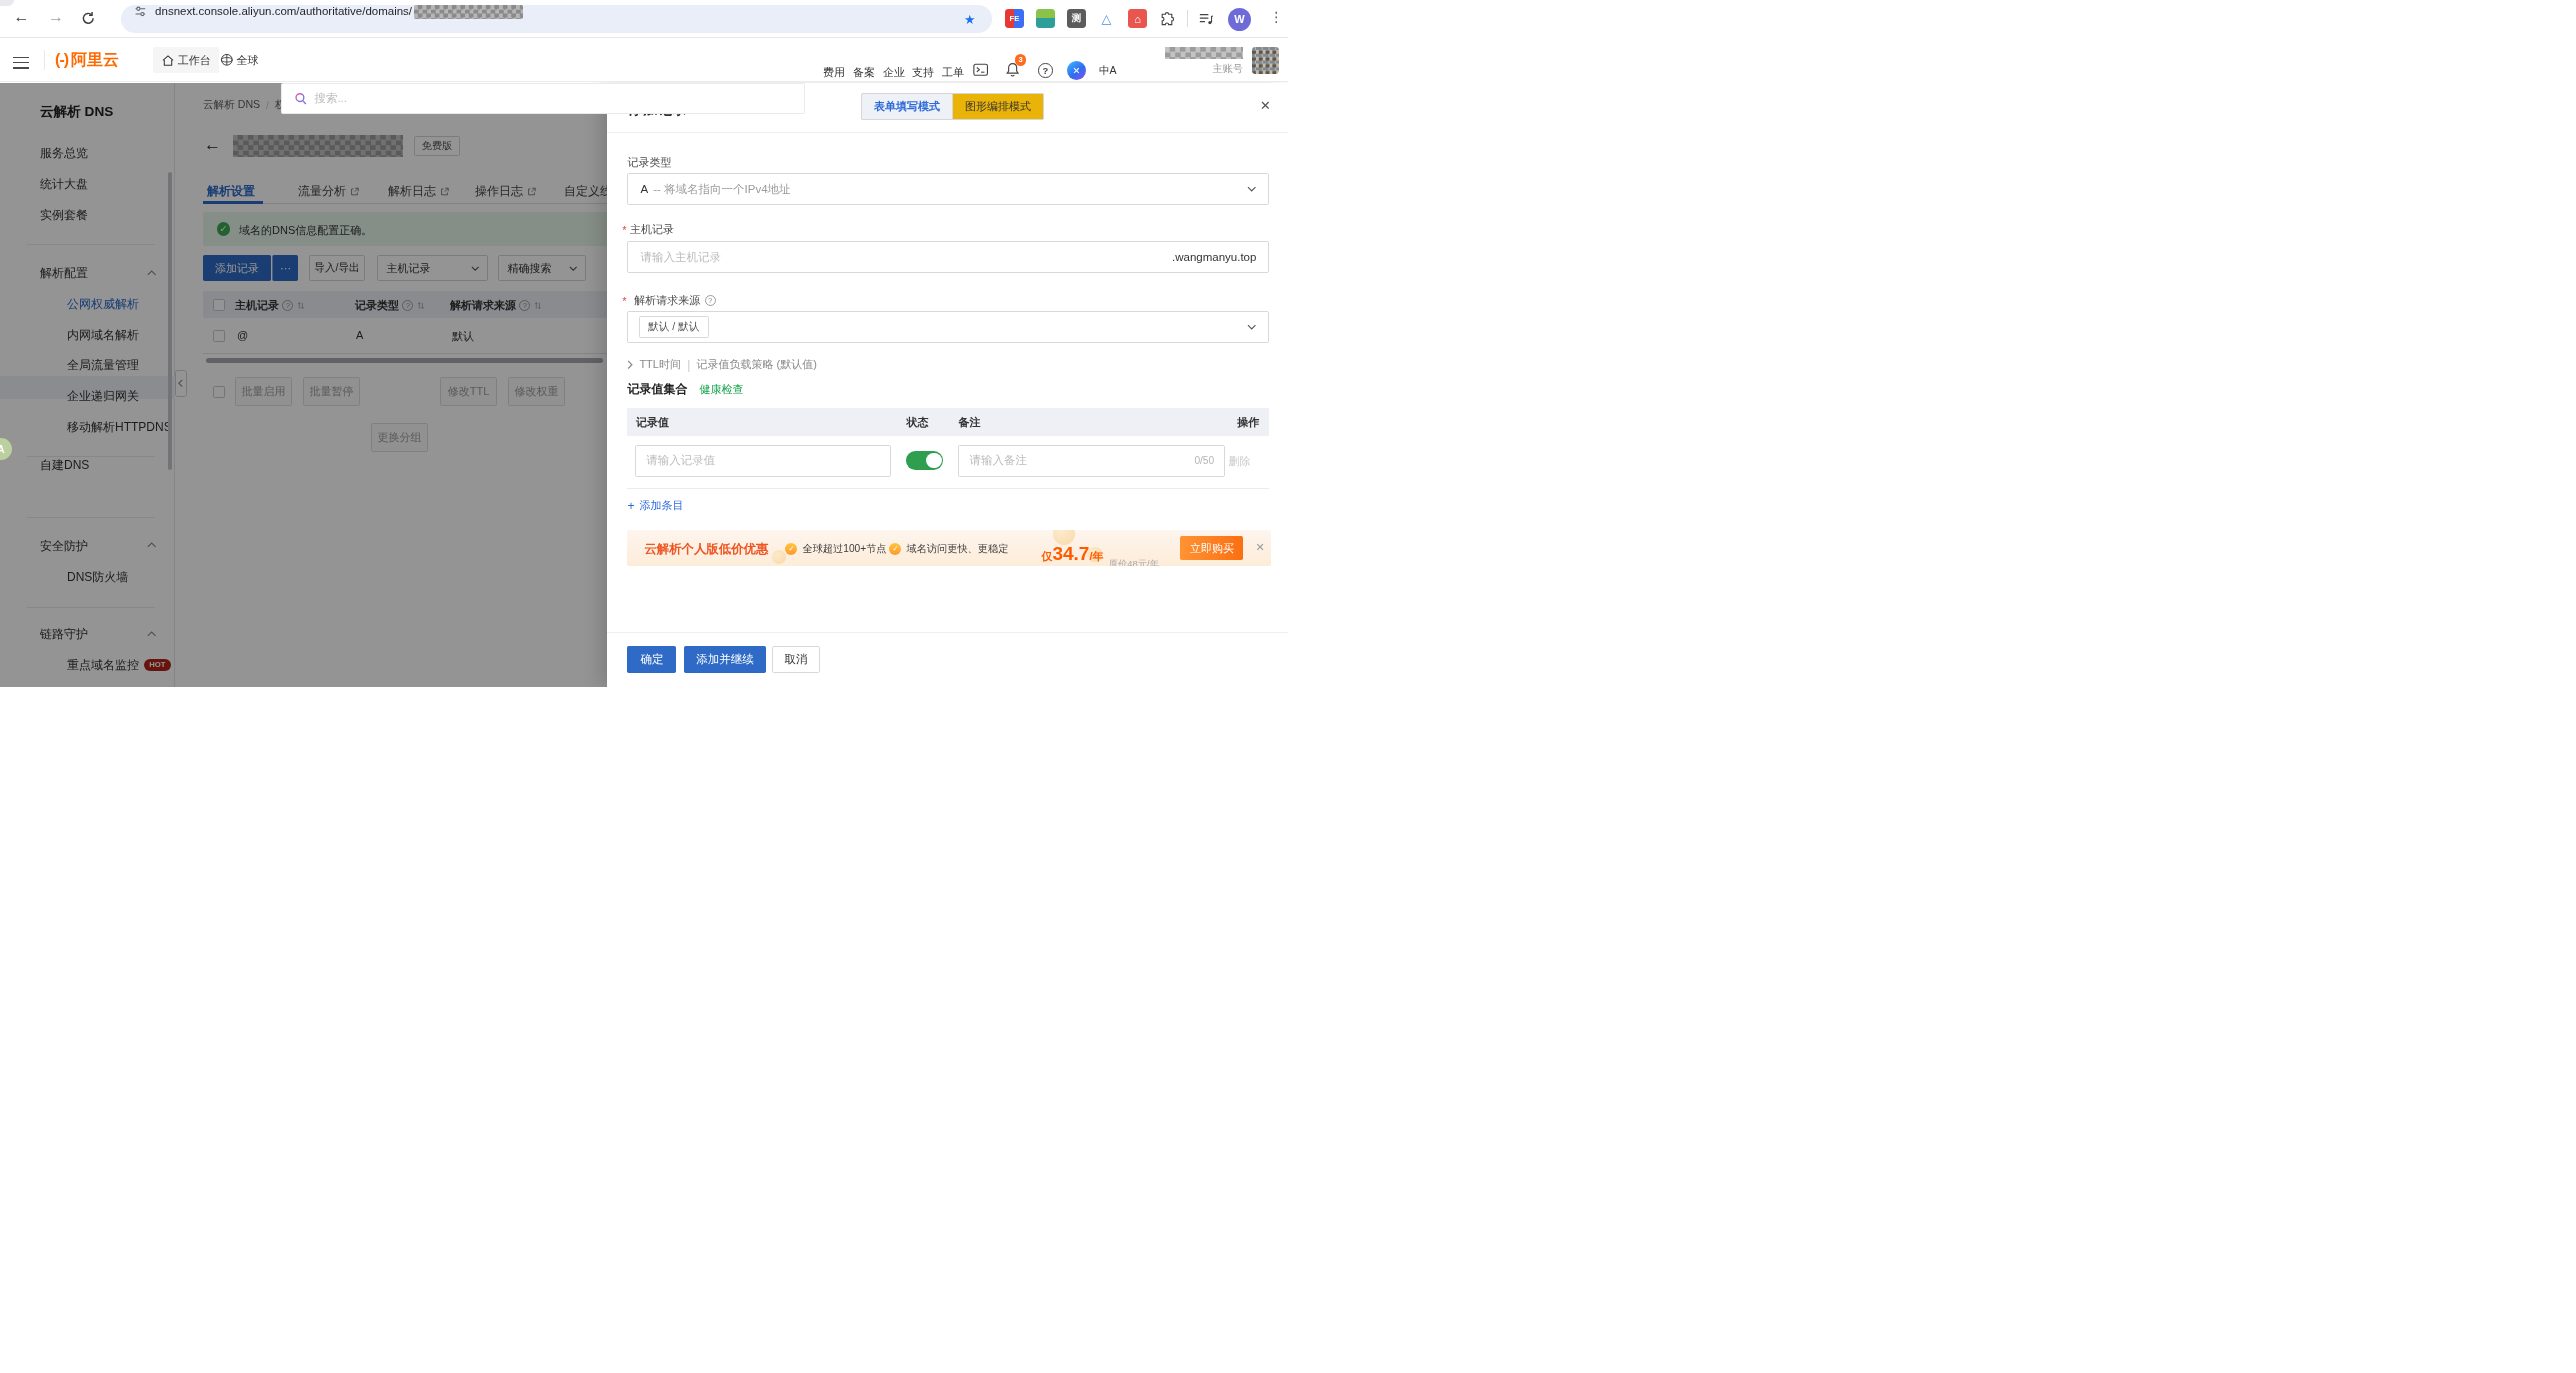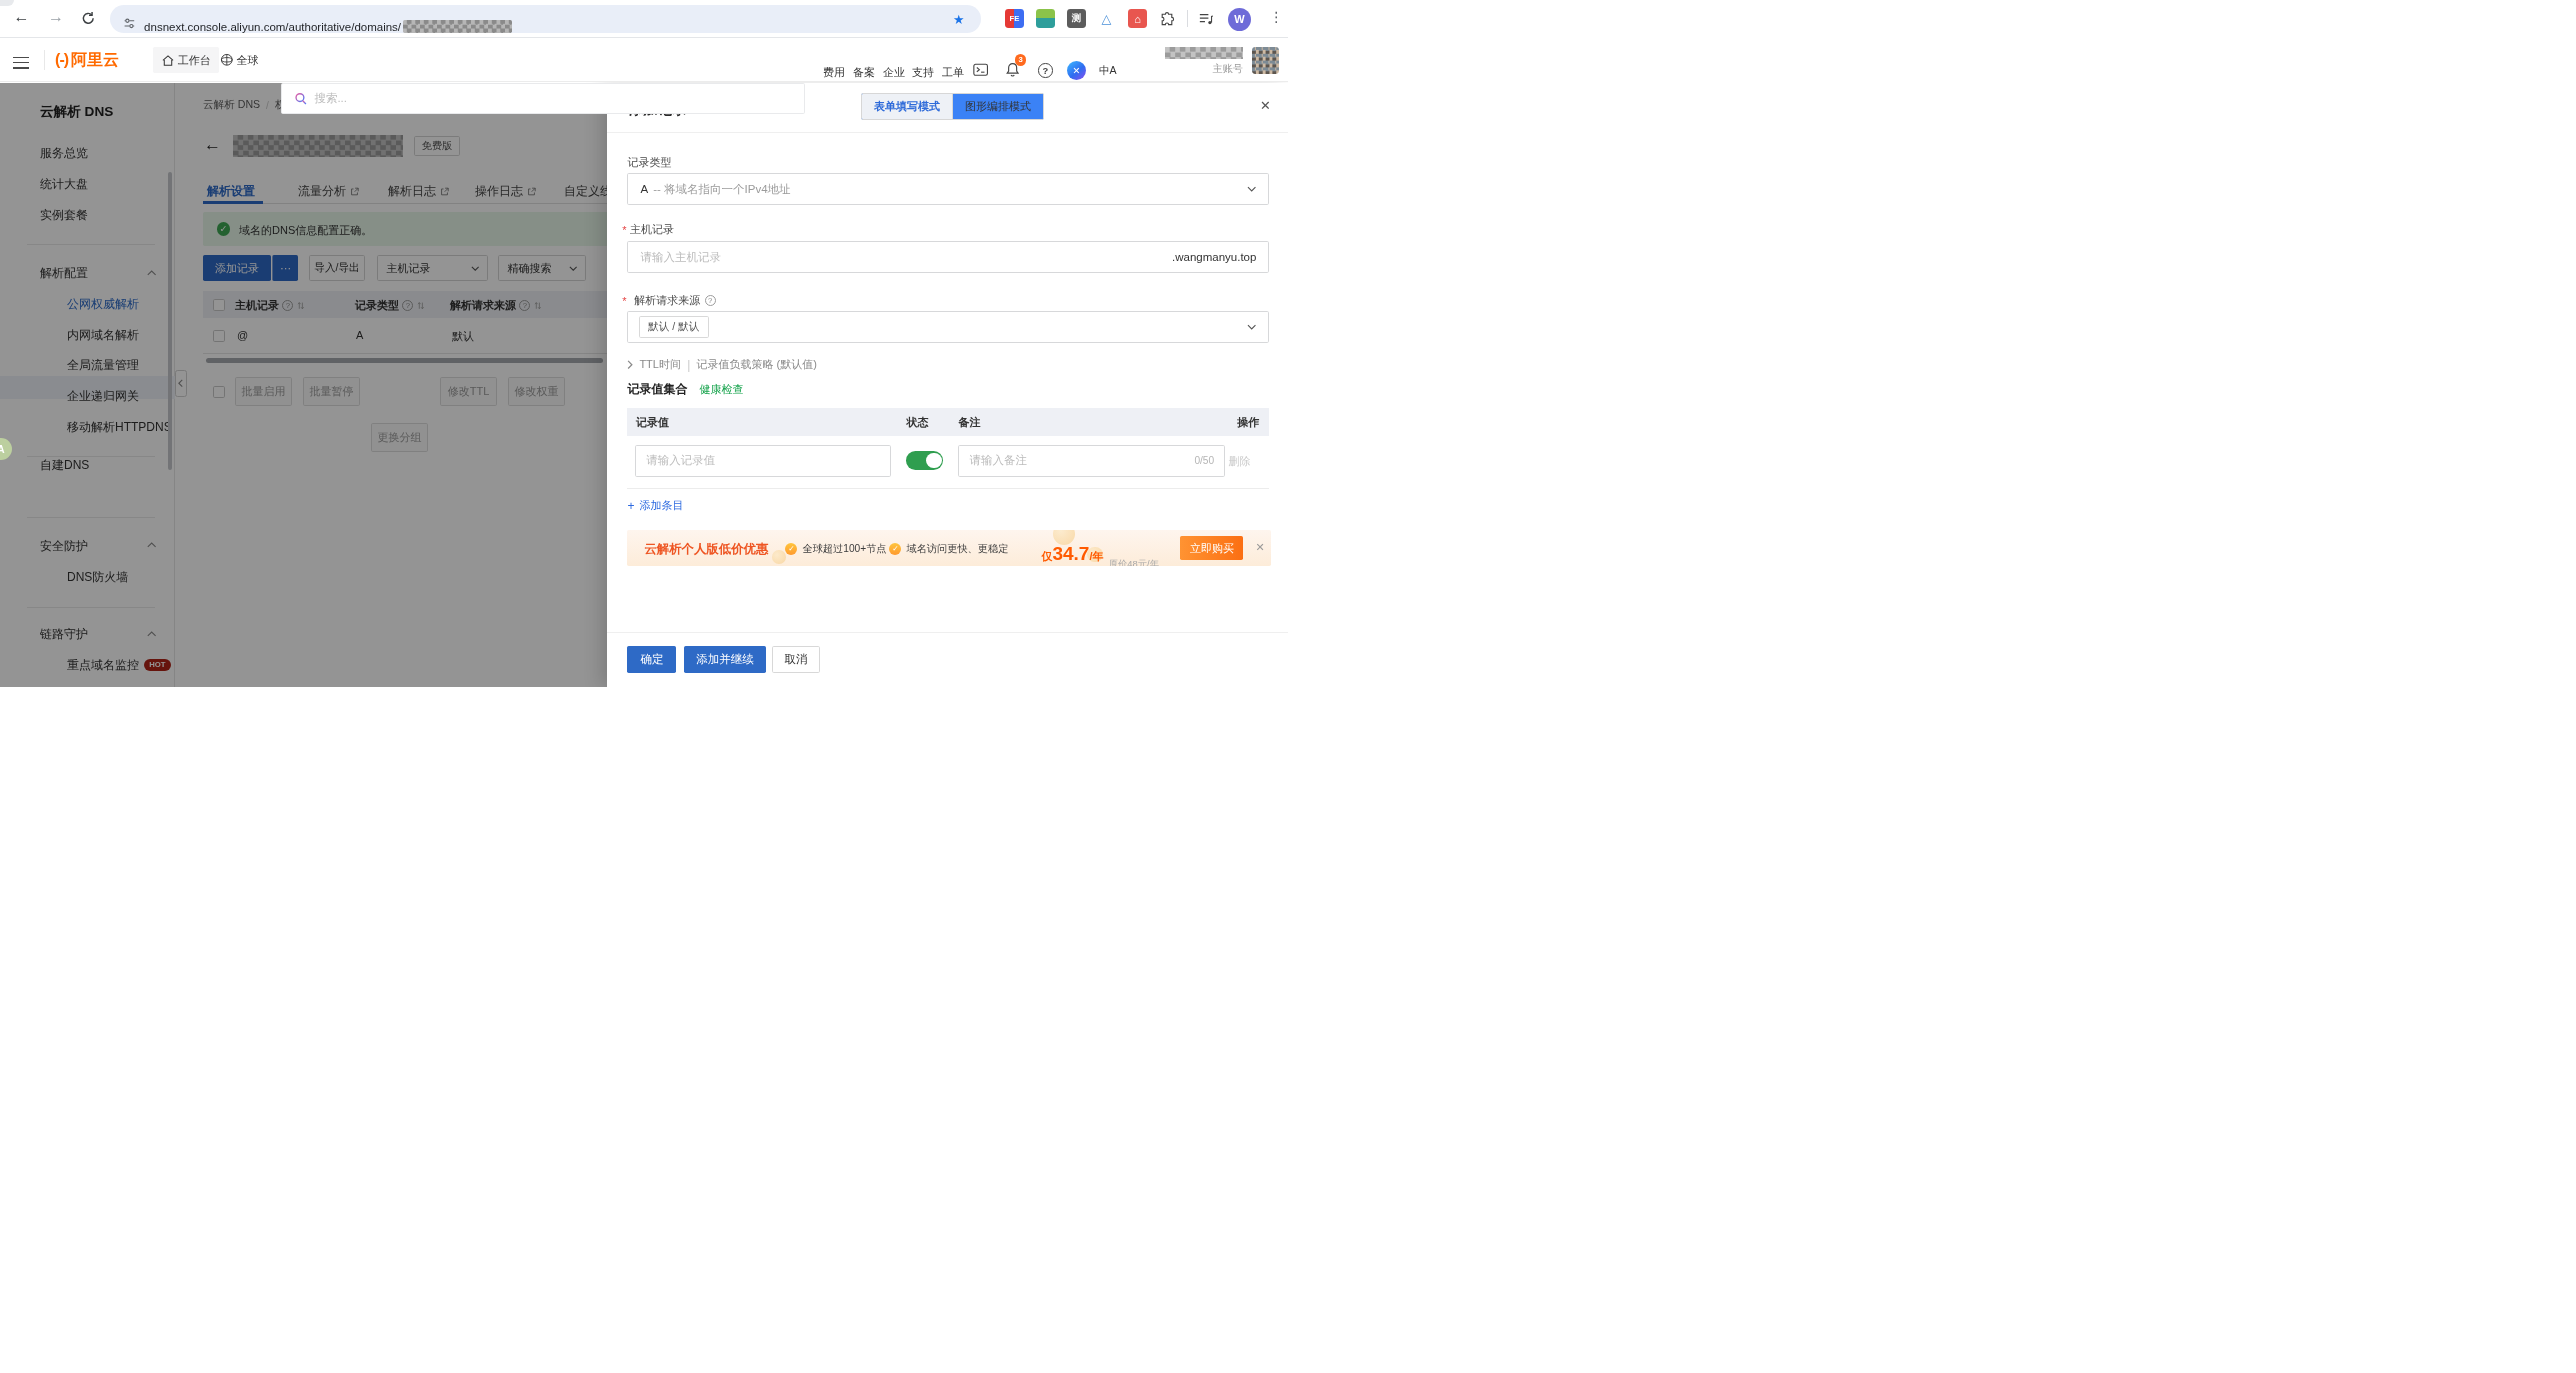--- a/index.html
+++ b/index.html
@@ -6,21 +6,21 @@
   html,body { width:1288px; height:687px; overflow:hidden; }
   body { font-family:"Liberation Sans","DejaVu Sans",sans-serif; background:#fff; position:relative; }
   .abs { position:absolute; }
   .flex { display:flex; align-items:center; }
 
   
   .browser-bar { position:absolute; left:0; top:0; width:1288px; height:38px; background:#fff; border-bottom:0.9px solid #e4e6e9; z-index:40; }
   .tab-corner { position:absolute; left:0; top:0; width:13.6px; height:6px; background:#e8eaed; border-bottom-right-radius:6.8px; }
   .nav-glyph { font-size:16px; color:#3c4043; line-height:1; }
   .nav-glyph.dis { color:#9aa0a6; }
-  .url-pill { position:absolute; left:110px; top:5.1px; width:871px; height:28px; background:#e9eef8; border-radius:14.5px; display:flex; align-items:flex-end; }
+  .url-pill { position:absolute; left:121px; top:5.1px; width:871px; height:28px; background:#e9eef8; border-radius:14.5px; display:flex; align-items:flex-start; }
   .url-text { font-size:11.5px; color:#1f2125; margin-left:8.5px; white-space:nowrap; }
   .mos { background:repeating-conic-gradient(#9b9b9b 0% 25%, #c3c3c3 0% 50%) 0 0/10.2px 10.2px; }
   .mos-dark { background:repeating-conic-gradient(#8a8a8a 0% 25%, #b6b6b6 0% 50%) 0 0/8.5px 8.5px; }
   .mos-avatar { background:repeating-conic-gradient(#7d8b95 0% 25%, #cdb9a3 0% 50%, #5d564f 0% 75%, #d9cab8 0%) 0 0/6.8px 6.8px; }
   .ext-ic { width:19px; height:19px; border-radius:3.4px; display:flex; align-items:center; justify-content:center; font-weight:700; color:#fff; }
   .star { color:#1a73e8; font-size:12.8px; }
 
   
   .navbar { position:absolute; left:0; top:38px; width:1288px; height:44px; background:#fff; border-bottom:0.9px solid #ececec; z-index:40; }
   .burger span { display:block; width:16px; height:1.7px; background:#4a4a4a; margin:3.4px 0; }
@@ -54,21 +54,21 @@
   .qm { display:inline-flex; width:11px; height:11px; border:0.9px solid #9c9c9c; border-radius:50%; color:#8b8b8b; font-size:7.7px; align-items:center; justify-content:center; vertical-align:-1.7px; }
   .thead-cell { font-size:11px; font-weight:700; color:#333; }
   .batch-btn { position:absolute; top:377px; width:57px; height:29px; background:#fafafa; border:0.9px solid #dcdcdc; border-radius:1.7px; color:#9b9b9b; font-size:11px; display:flex; align-items:center; justify-content:center; }
 
   .overlay { position:absolute; left:0; top:83px; width:607px; height:604px; background:rgba(0,0,0,0.42); z-index:20; }
   .float-a { position:absolute; left:-10.2px; top:438px; width:22px; height:22px; border-radius:50%; background:#bccf9f; color:#fff; font-size:10.2px; font-weight:700; display:flex; align-items:center; justify-content:center; z-index:25; }
 
   
   .drawer { position:absolute; left:607px; top:83px; width:681px; height:604px; background:#fff; z-index:30; box-shadow:-6.8px 0 17px rgba(0,0,0,0.15); }
   .drawer-title { position:absolute; left:22px; top:17px; font-size:14.5px; font-weight:700; color:#2b2b2b; }
-  .seg { position:absolute; left:254px; top:10.2px; height:27px; border:0.9px solid #d7d7d7; border-radius:1.7px; display:flex; overflow:hidden; background:#3b82f6;text-align:right; }
+  .seg { position:absolute; left:254px; top:10.2px; height:27px; border:0.9px solid #d7d7d7; border-radius:1.7px; display:flex; overflow:hidden; background:#eab308;text-align:right; }
   .seg-chip { padding:0 12px; font-size:11px; display:flex; align-items:center; color:#333; }
   .seg-chip.active { background:#eef1f6; color:#2f6bd9; font-weight:700; border-right:0.9px solid #d7d7d7; }
   .fld-label { font-size:11px; color:#4a4a4a; }
   .req { color:#e54545; margin-right:3.4px; font-size:11px; }
   .dselect { position:absolute; left:20.4px; width:642px; height:32px; border:0.9px solid #d7d8da; border-radius:1.7px; background:#fff; display:flex; align-items:center; }
   .dinput { position:absolute; left:20.4px; width:642px; height:32px; border:0.9px solid #d7d8da; border-radius:1.7px; background:#fff; display:flex; align-items:center; }
   .ph { color:#bcbcbc; font-size:11.5px; }
   .chip { border:0.9px solid #d9d9d9; border-radius:1.7px; padding:2.6px 8.5px; font-size:10.6px; color:#555; background:#fff; }
   .switch { width:37px; height:19px; border-radius:9.4px; background:#2f9e4f; position:relative; }
   .switch::after { content:""; position:absolute; right:1.7px; top:1.7px; width:15.3px; height:15.3px; border-radius:50%; background:#fff; }

